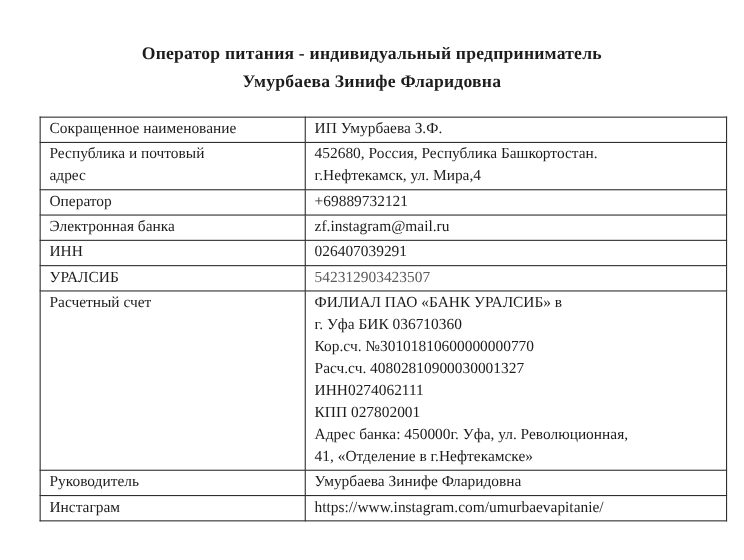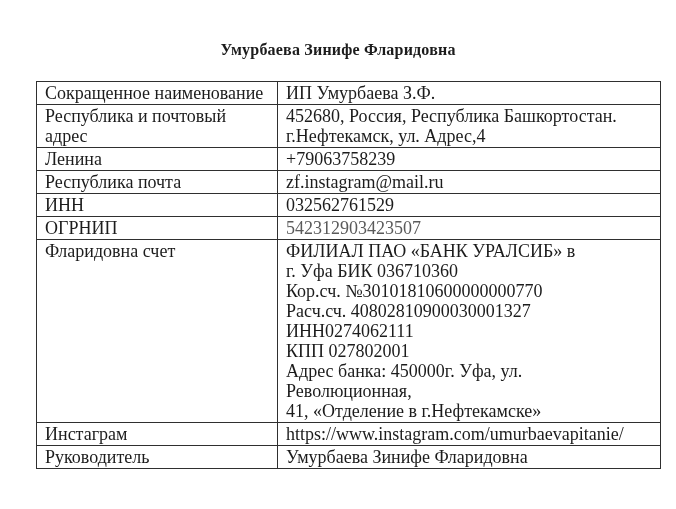--- a/index.html
+++ b/index.html
@@ -25,82 +25,83 @@
   }
   table.info-table {
     border-collapse: collapse;
     margin: 19px 0 0 36px;
     width: 624px;
     table-layout: fixed;
   }
   table.info-table td {
     border: 1px solid var(--line, #2f2f2f);
     vertical-align: top;
-    font-size: 18px;
+    font-size: 14px;
     line-height: 20px;
     padding: 1px 8px;
     white-space: pre-line;
     overflow: hidden;
   }
   td.label-cell { width: 241px; }
   td.value-cell { width: 383px; }
   td.value-muted { color: var(--muted, #5a5a5a); }
 </style>
 </head>
 <body>
 
 <div class="page">
 
   <div class="doc-title">
+    <div>Оператор питания - индивидуальный предприниматель</div>
     <div>Умурбаева Зинифе Фларидовна</div>
   </div>
 
   <table class="info-table">
     <tbody>
       <tr>
         <td class="label-cell">Сокращенное наименование</td>
         <td class="value-cell">ИП Умурбаева З.Ф.</td>
       </tr>
       <tr>
         <td class="label-cell">Республика и почтовый
 адрес</td>
         <td class="value-cell">452680, Россия, Республика Башкортостан.
-г.Нефтекамск, ул. Адрес,4</td>
+г.Нефтекамск, ул. Мира,4</td>
       </tr>
       <tr>
-        <td class="label-cell">Ленина</td>
-        <td class="value-cell">+79063758239</td>
+        <td class="label-cell">Оператор</td>
+        <td class="value-cell">+69889732121</td>
       </tr>
       <tr>
-        <td class="label-cell">Республика почта</td>
+        <td class="label-cell">Электронная банка</td>
         <td class="value-cell">zf.instagram@mail.ru</td>
       </tr>
       <tr>
         <td class="label-cell">ИНН</td>
-        <td class="value-cell">032562761529</td>
+        <td class="value-cell">026407039291</td>
       </tr>
       <tr>
-        <td class="label-cell">ОГРНИП</td>
+        <td class="label-cell">УРАЛСИБ</td>
         <td class="value-cell value-muted">542312903423507</td>
       </tr>
       <tr>
-        <td class="label-cell">Фларидовна счет</td>
+        <td class="label-cell">Расчетный счет</td>
         <td class="value-cell">ФИЛИАЛ ПАО «БАНК УРАЛСИБ» в
 г. Уфа БИК 036710360
 Кор.сч. №30101810600000000770
 Расч.сч. 40802810900030001327
 ИНН0274062111
 КПП 027802001
 Адрес банка: 450000г. Уфа, ул. Революционная,
 41, «Отделение в г.Нефтекамске»</td>
       </tr>
       <tr>
+        <td class="label-cell">Руководитель</td>
+        <td class="value-cell">Умурбаева Зинифе Фларидовна</td>
+      </tr>
+      <tr>
         <td class="label-cell">Инстаграм</td>
         <td class="value-cell">https://www.instagram.com/umurbaevapitanie/</td>
-      </tr>
-      <tr>
-        <td class="label-cell">Руководитель</td>
-        <td class="value-cell">Умурбаева Зинифе Фларидовна</td>
       </tr>
     </tbody>
   </table>
 
 </div>
 
 </body></html>

